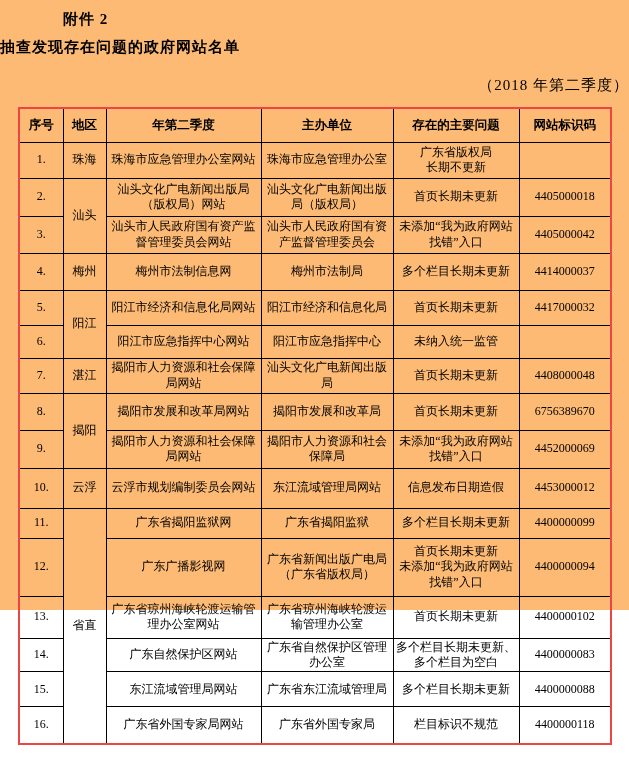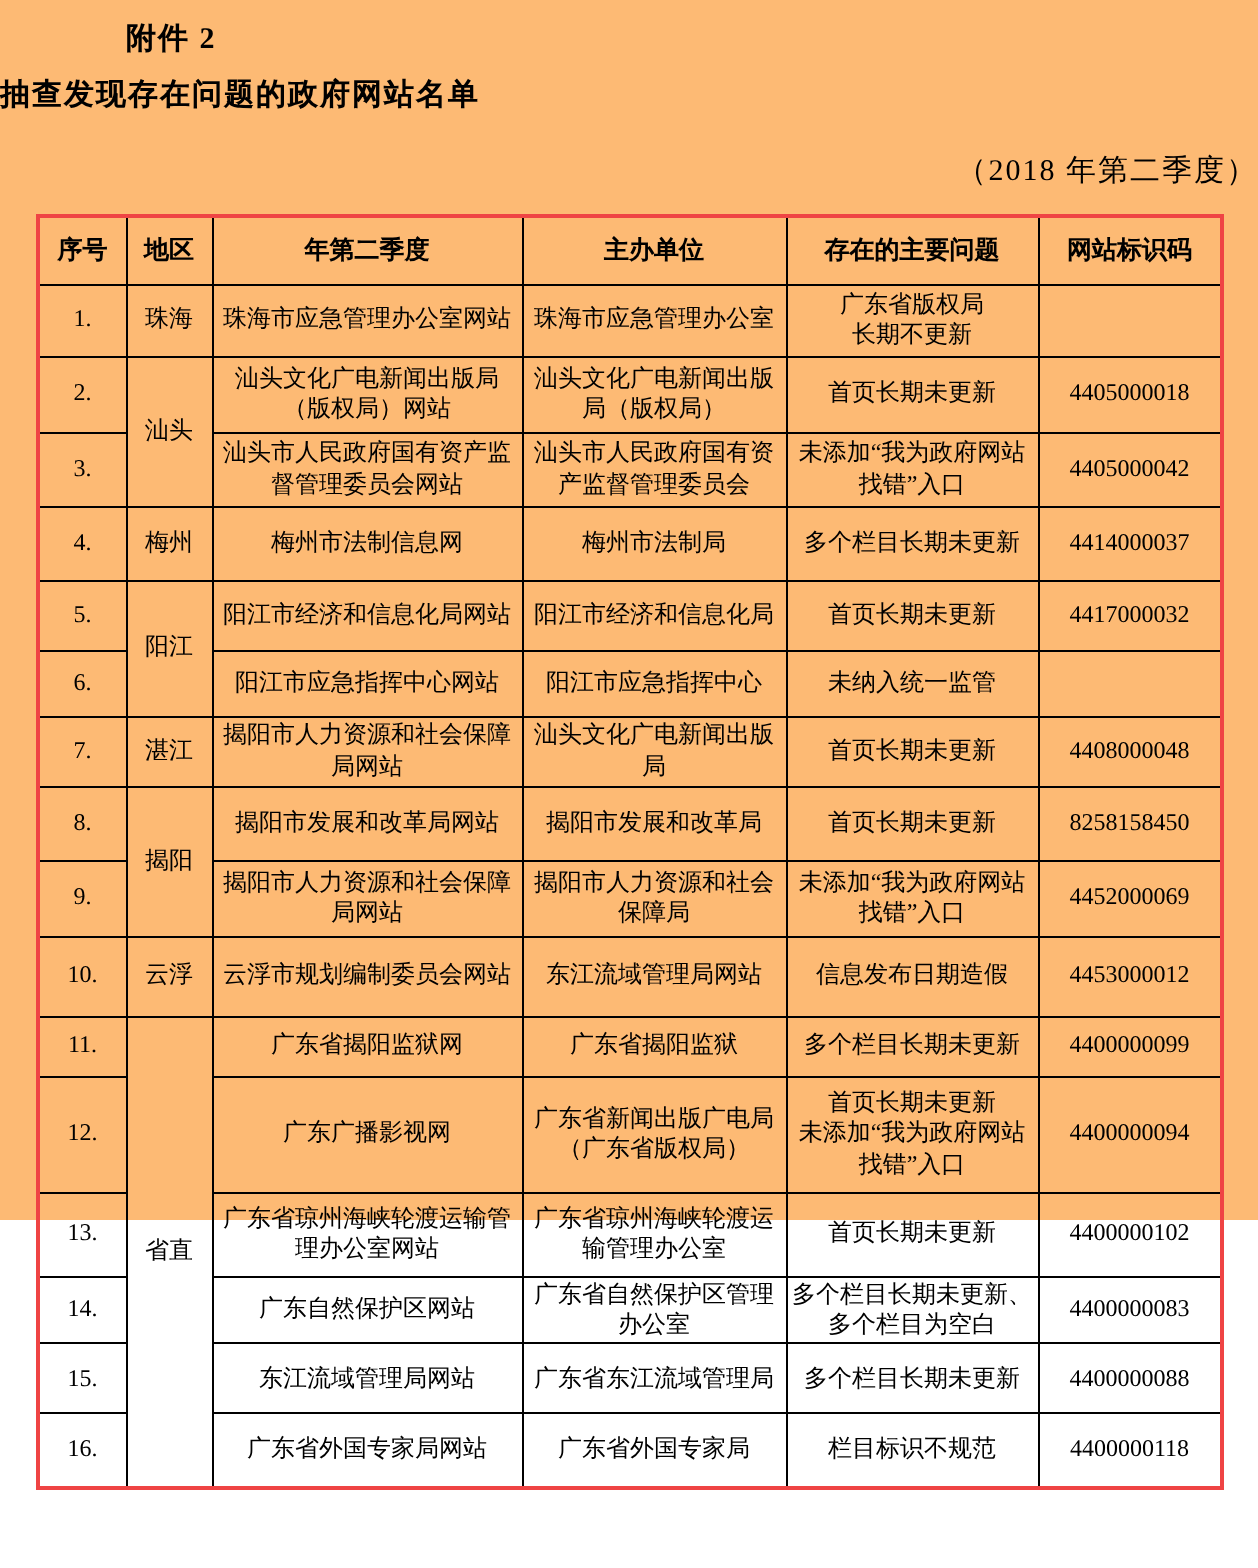--- a/index.html
+++ b/index.html
@@ -165,21 +165,21 @@
       <td>汕头文化广电新闻出版局</td>
       <td class="cell-problem">首页长期未更新</td>
       <td>4408000048</td>
     </tr>
     <tr style="height:37px">
       <td>8.</td>
       <td rowspan="2">揭阳</td>
       <td>揭阳市发展和改革局网站</td>
       <td>揭阳市发展和改革局</td>
       <td class="cell-problem">首页长期未更新</td>
-      <td>8258158450</td>
+      <td>6756389670</td>
     </tr>
     <tr style="height:38px">
       <td>9.</td>
       <td>揭阳市人力资源和社会保障局网站</td>
       <td>揭阳市人力资源和社会保障局</td>
       <td class="cell-problem">未添加“我为政府网站找错”入口</td>
       <td>4452000069</td>
     </tr>
     <tr style="height:40px">
       <td>10.</td>

